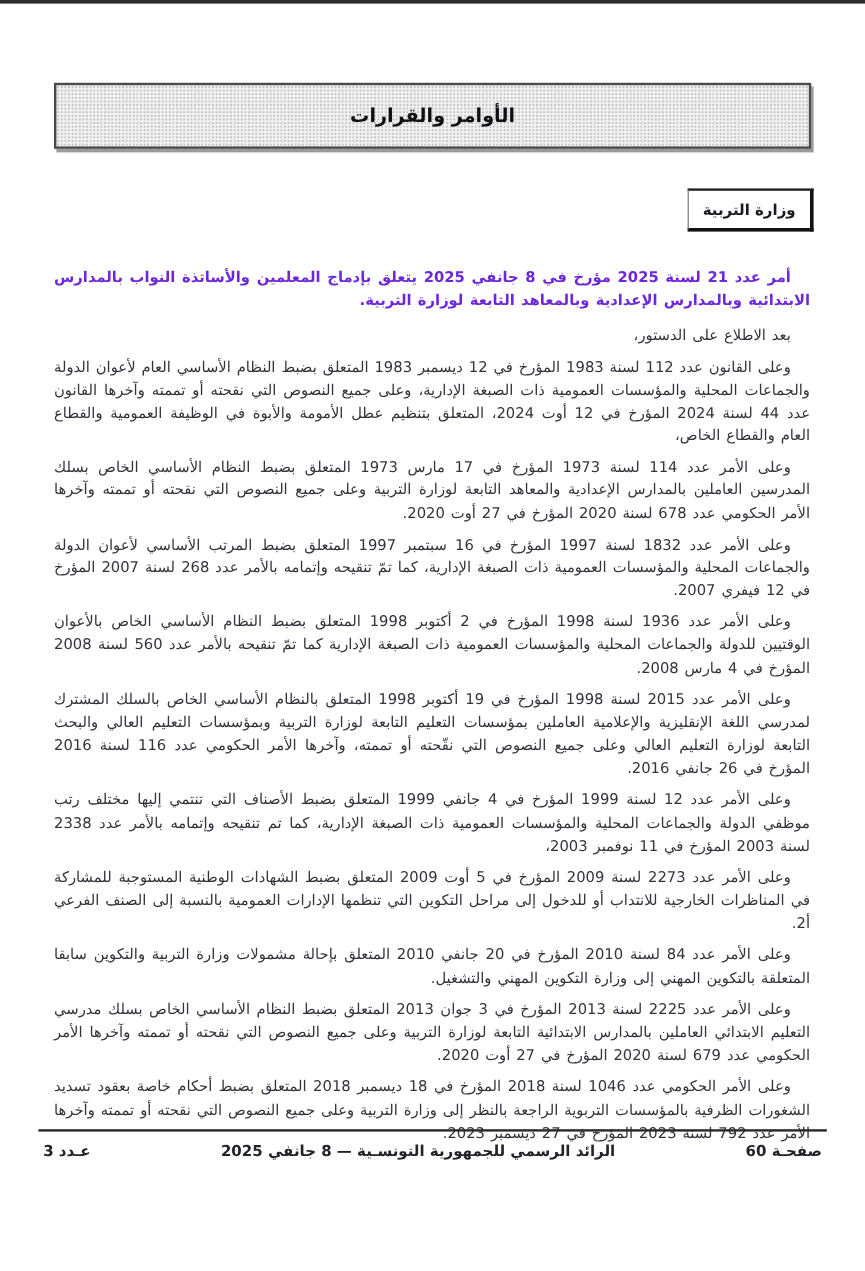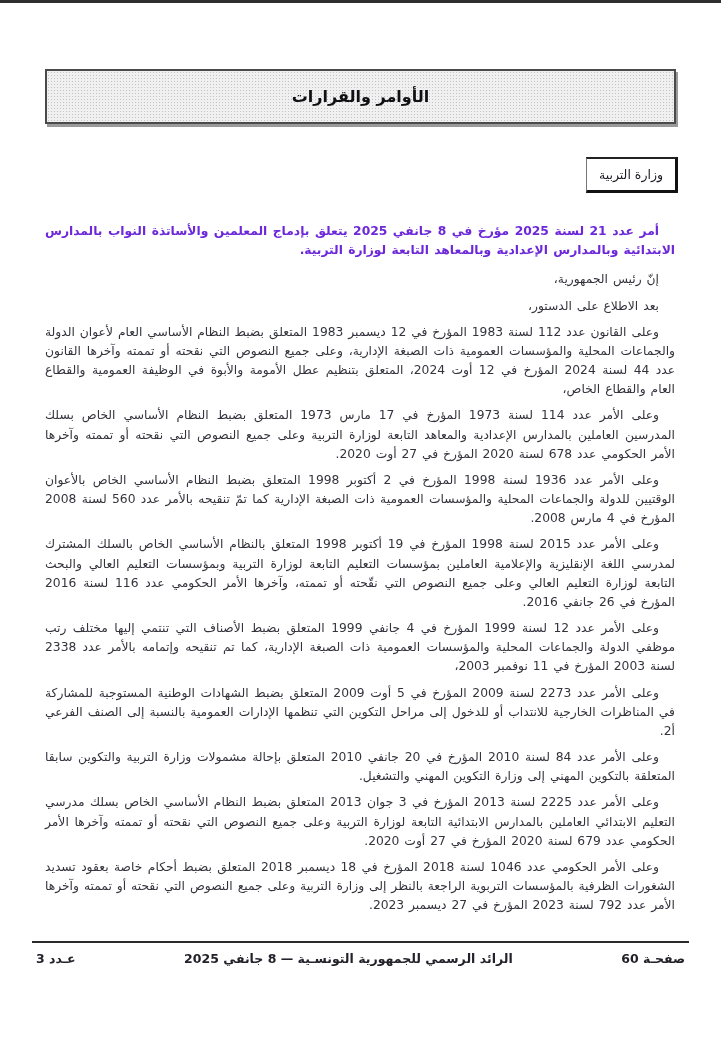--- a/index.html
+++ b/index.html
@@ -47,21 +47,21 @@
     border-right: 3px solid #121212;
     border-bottom: 3px solid #121212;
     border-top: 2px solid #222;
     display: flex;
     align-items: center;
     justify-content: center;
     background: #fff;
   }
   .ministry-label {
     font-size: 12.5px;
-    font-weight: normal;
+    font-weight: bold;
     color: #1a1a22;
     white-space: nowrap;
   }
   .doc-body {
     position: absolute;
     top: 222px; right: 46px; left: 45px;
   }
   .doc-body p {
     font-size: 12.3px;
     line-height: 1.56;
@@ -104,24 +104,24 @@
 <div class="banner">
   <span class="banner-title">الأوامر والقرارات</span>
 </div>
 
 <div class="ministry-box">
   <span class="ministry-label">وزارة التربية</span>
 </div>
 
 <div class="doc-body">
   <p class="doc-title">أمر عدد 21 لسنة 2025 مؤرخ في 8 جانفي 2025 يتعلق بإدماج المعلمين والأساتذة النواب بالمدارس الابتدائية وبالمدارس الإعدادية وبالمعاهد التابعة لوزارة التربية.</p>
-  <p>إنّ رئيس الجمهورية،</p>
   <p>بعد الاطلاع على الدستور،</p>
   <p>وعلى القانون عدد 112 لسنة 1983 المؤرخ في 12 ديسمبر 1983 المتعلق بضبط النظام الأساسي العام لأعوان الدولة والجماعات المحلية والمؤسسات العمومية ذات الصبغة الإدارية، وعلى جميع النصوص التي نقحته أو تممته وآخرها القانون عدد 44 لسنة 2024 المؤرخ في 12 أوت 2024، المتعلق بتنظيم عطل الأمومة والأبوة في الوظيفة العمومية والقطاع العام والقطاع الخاص،</p>
   <p>وعلى الأمر عدد 114 لسنة 1973 المؤرخ في 17 مارس 1973 المتعلق بضبط النظام الأساسي الخاص بسلك المدرسين العاملين بالمدارس الإعدادية والمعاهد التابعة لوزارة التربية وعلى جميع النصوص التي نقحته أو تممته وآخرها الأمر الحكومي عدد 678 لسنة 2020 المؤرخ في 27 أوت 2020.</p>
+  <p>وعلى الأمر عدد 1832 لسنة 1997 المؤرخ في 16 سبتمبر 1997 المتعلق بضبط المرتب الأساسي لأعوان الدولة والجماعات المحلية والمؤسسات العمومية ذات الصبغة الإدارية، كما تمّ تنقيحه وإتمامه بالأمر عدد 268 لسنة 2007 المؤرخ في 12 فيفري 2007.</p>
   <p>وعلى الأمر عدد 1936 لسنة 1998 المؤرخ في 2 أكتوبر 1998 المتعلق بضبط النظام الأساسي الخاص بالأعوان الوقتيين للدولة والجماعات المحلية والمؤسسات العمومية ذات الصبغة الإدارية كما تمّ تنقيحه بالأمر عدد 560 لسنة 2008 المؤرخ في 4 مارس 2008.</p>
   <p>وعلى الأمر عدد 2015 لسنة 1998 المؤرخ في 19 أكتوبر 1998 المتعلق بالنظام الأساسي الخاص بالسلك المشترك لمدرسي اللغة الإنقليزية والإعلامية العاملين بمؤسسات التعليم التابعة لوزارة التربية وبمؤسسات التعليم العالي والبحث التابعة لوزارة التعليم العالي وعلى جميع النصوص التي نقّحته أو تممته، وآخرها الأمر الحكومي عدد 116 لسنة 2016 المؤرخ في 26 جانفي 2016.</p>
   <p>وعلى الأمر عدد 12 لسنة 1999 المؤرخ في 4 جانفي 1999 المتعلق بضبط الأصناف التي تنتمي إليها مختلف رتب موظفي الدولة والجماعات المحلية والمؤسسات العمومية ذات الصبغة الإدارية، كما تم تنقيحه وإتمامه بالأمر عدد 2338 لسنة 2003 المؤرخ في 11 نوفمبر 2003،</p>
   <p>وعلى الأمر عدد 2273 لسنة 2009 المؤرخ في 5 أوت 2009 المتعلق بضبط الشهادات الوطنية المستوجبة للمشاركة في المناظرات الخارجية للانتداب أو للدخول إلى مراحل التكوين التي تنظمها الإدارات العمومية بالنسبة إلى الصنف الفرعي أ2.</p>
   <p>وعلى الأمر عدد 84 لسنة 2010 المؤرخ في 20 جانفي 2010 المتعلق بإحالة مشمولات وزارة التربية والتكوين سابقا المتعلقة بالتكوين المهني إلى وزارة التكوين المهني والتشغيل.</p>
   <p>وعلى الأمر عدد 2225 لسنة 2013 المؤرخ في 3 جوان 2013 المتعلق بضبط النظام الأساسي الخاص بسلك مدرسي التعليم الابتدائي العاملين بالمدارس الابتدائية التابعة لوزارة التربية وعلى جميع النصوص التي نقحته أو تممته وآخرها الأمر الحكومي عدد 679 لسنة 2020 المؤرخ في 27 أوت 2020.</p>
   <p>وعلى الأمر الحكومي عدد 1046 لسنة 2018 المؤرخ في 18 ديسمبر 2018 المتعلق بضبط أحكام خاصة بعقود تسديد الشغورات الظرفية بالمؤسسات التربوية الراجعة بالنظر إلى وزارة التربية وعلى جميع النصوص التي نقحته أو تممته وآخرها الأمر عدد 792 لسنة 2023 المؤرخ في 27 ديسمبر 2023.</p>
 </div>
 
 <div class="footer">

